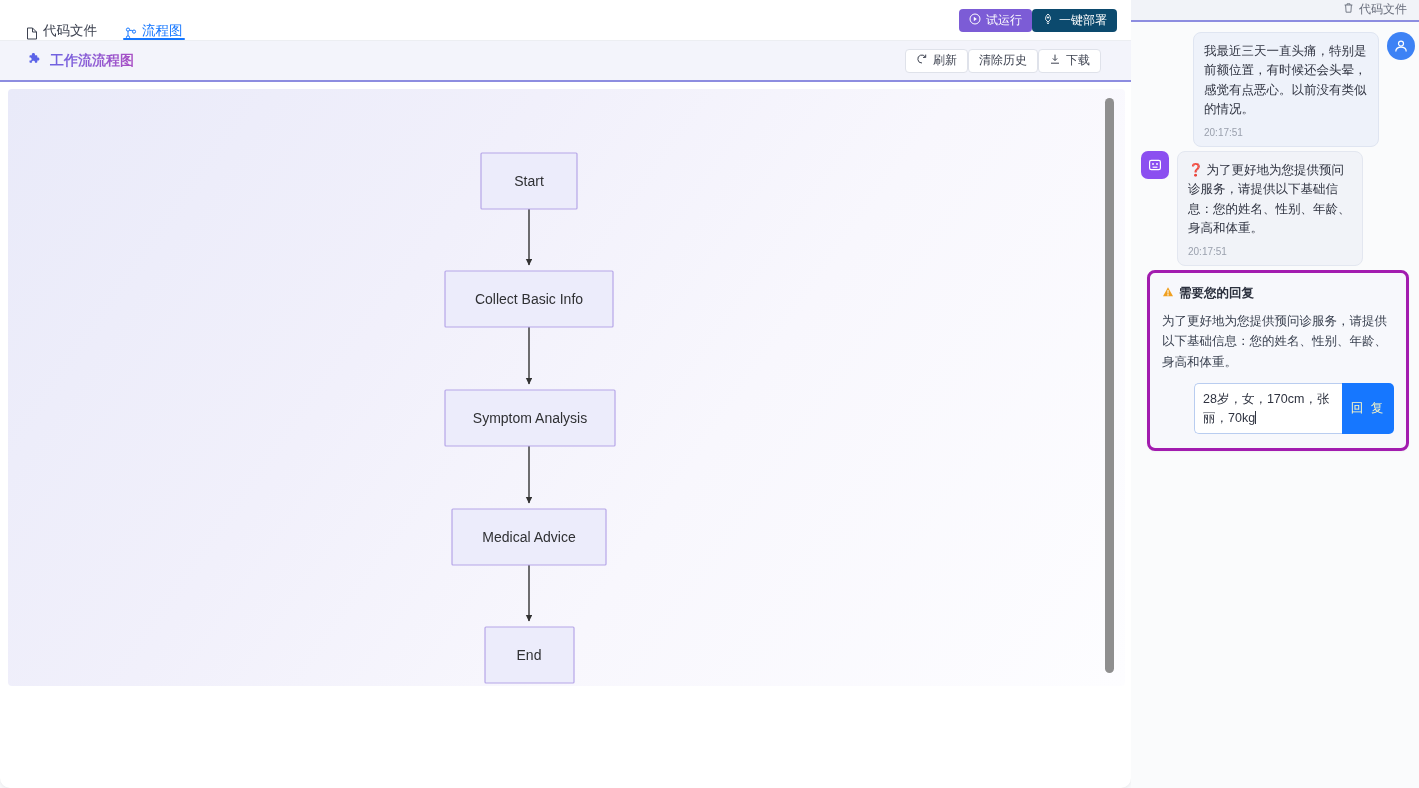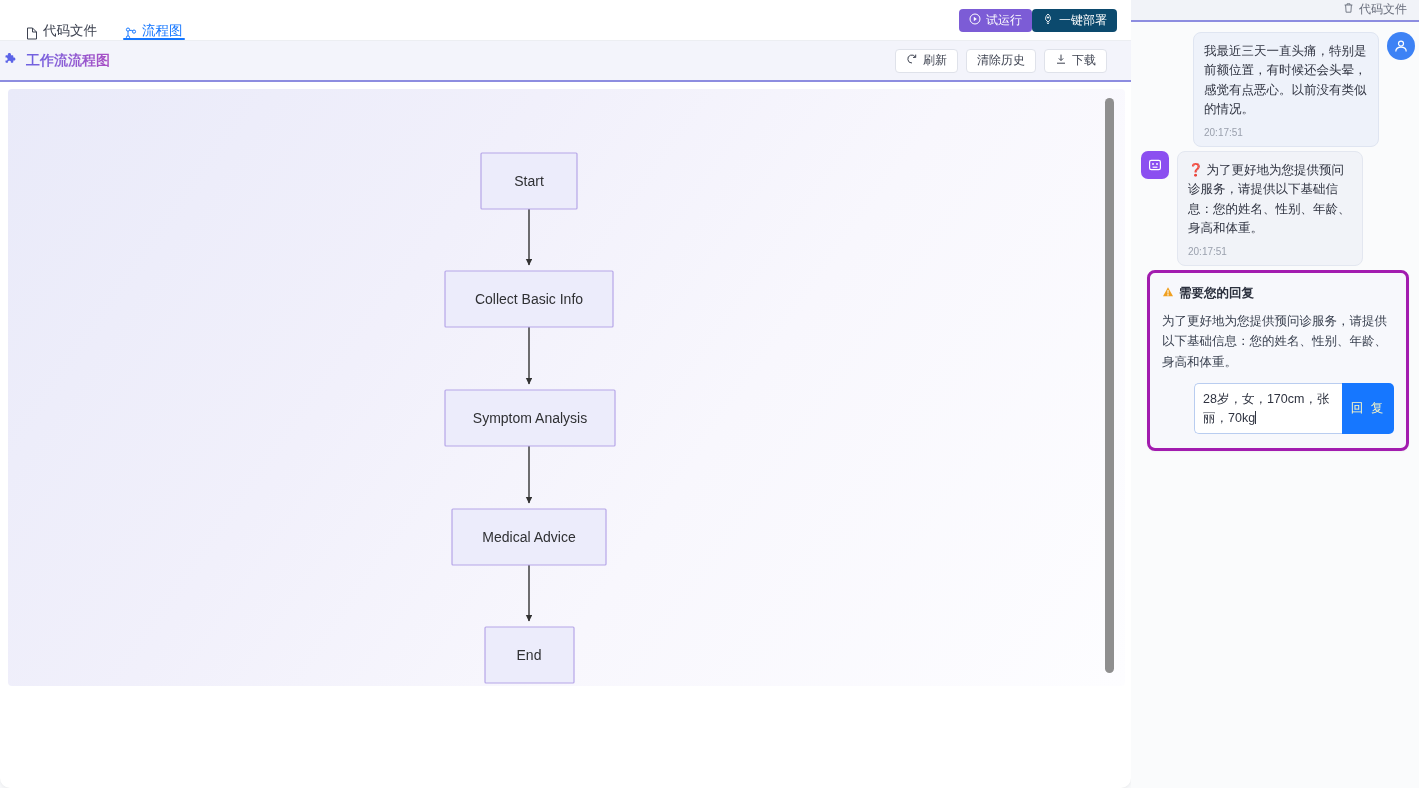--- a/index.html
+++ b/index.html
@@ -67,36 +67,36 @@
     white-space: nowrap;
   }
   .btn-run   { background: #7c5cd6; }
   .btn-deploy{ background: #0c4a6e; }
 
   
   .sub-header {
     height: 41px;
     background: #f3f4fb;
     display: flex; align-items: center;
-    padding: 0 4px;
+    padding: 0 28px;
     position: relative;
     flex: 0 0 41px;
     border-bottom: 2px solid #8d8de0;
   }
   .sub-title {
     display: flex; align-items: center; gap: 8px;
     font-size: 14px; font-weight: bold;
     background: linear-gradient(90deg,#5b63e8 0%,#8b5fd6 55%,#a94fc4 100%);
     -webkit-background-clip: text; background-clip: text;
     -webkit-text-fill-color: transparent; color: transparent;
   }
   .puzzle-icon { color: #5b63e8; -webkit-text-fill-color: #5b63e8; }
   .sub-actions {
-    position: absolute; right: 24px; top: 0; bottom: 0;
-    display: flex; align-items: center; gap: 8px;
+    position: absolute; right: 30px; top: 0; bottom: 0;
+    display: flex; align-items: center; 
   }
   .btn-ghost {
     display: inline-flex; align-items: center; gap: 5px;
     height: 24px; padding: 0 10px;
     background: #ffffff; border: 1px solid #dfe2ea;
     border-radius: 4px; font-size: 12px; color: #3d4250;
     cursor: pointer; white-space: nowrap;
   }
 
   

